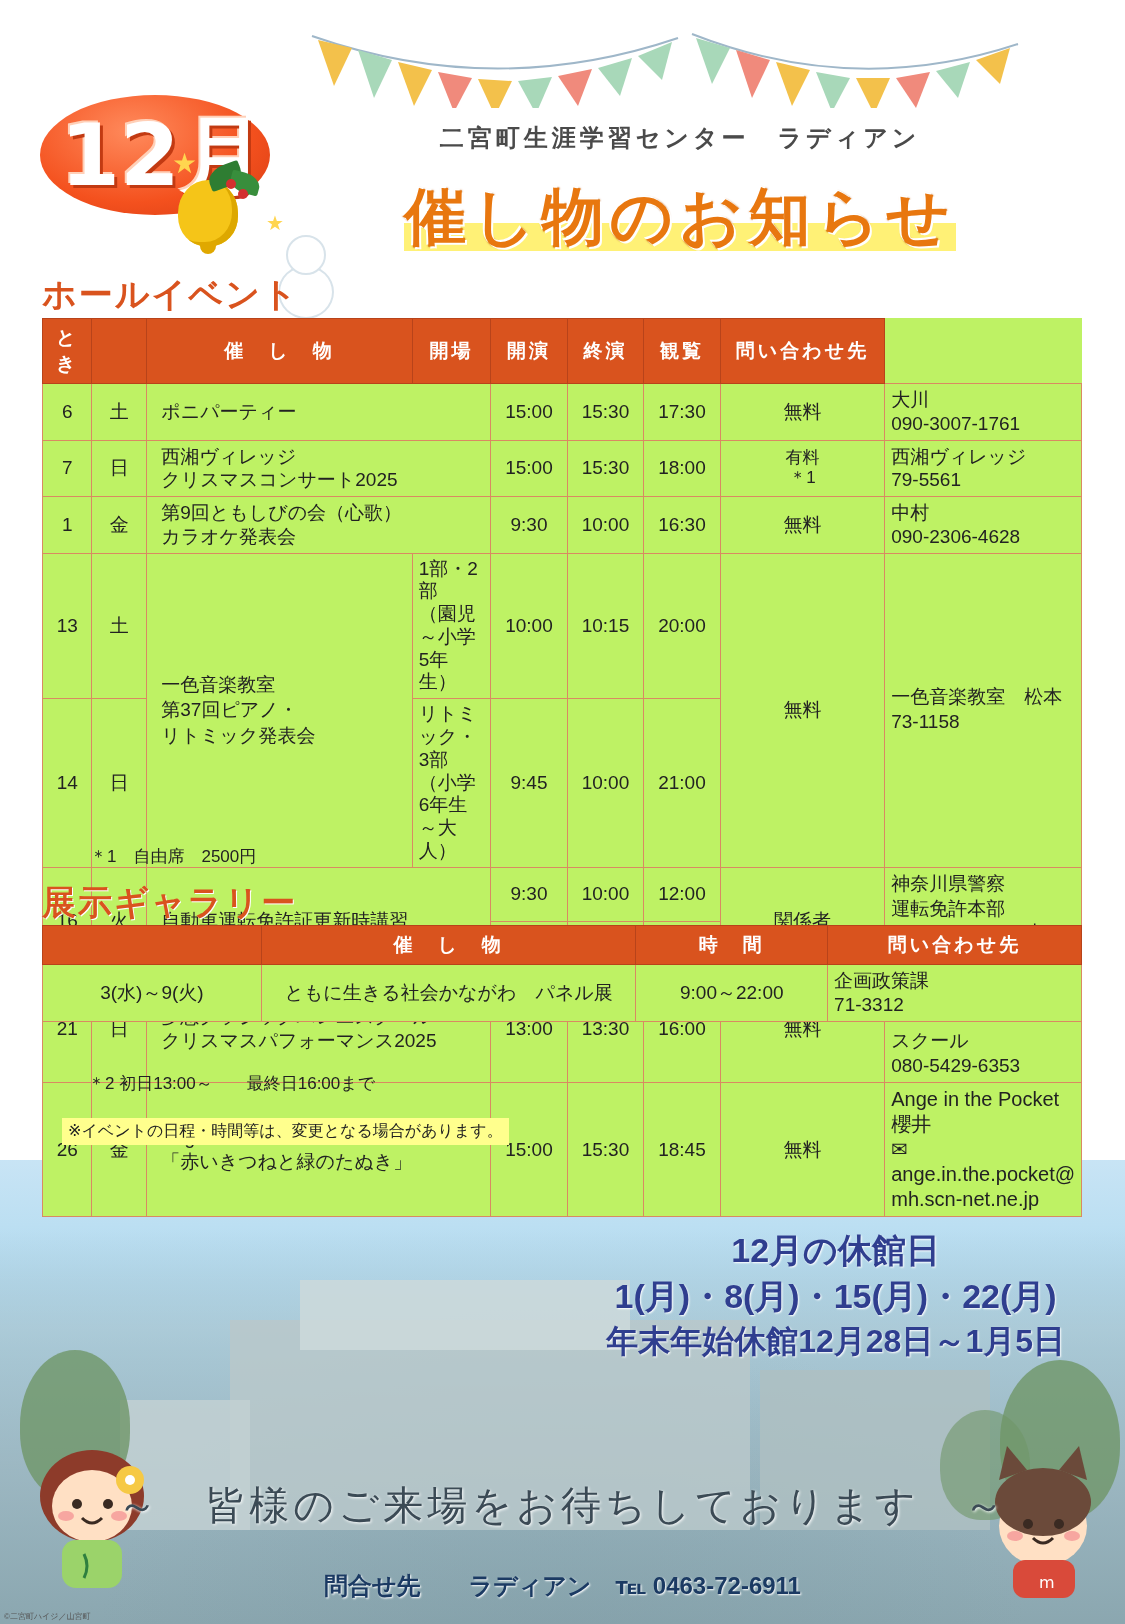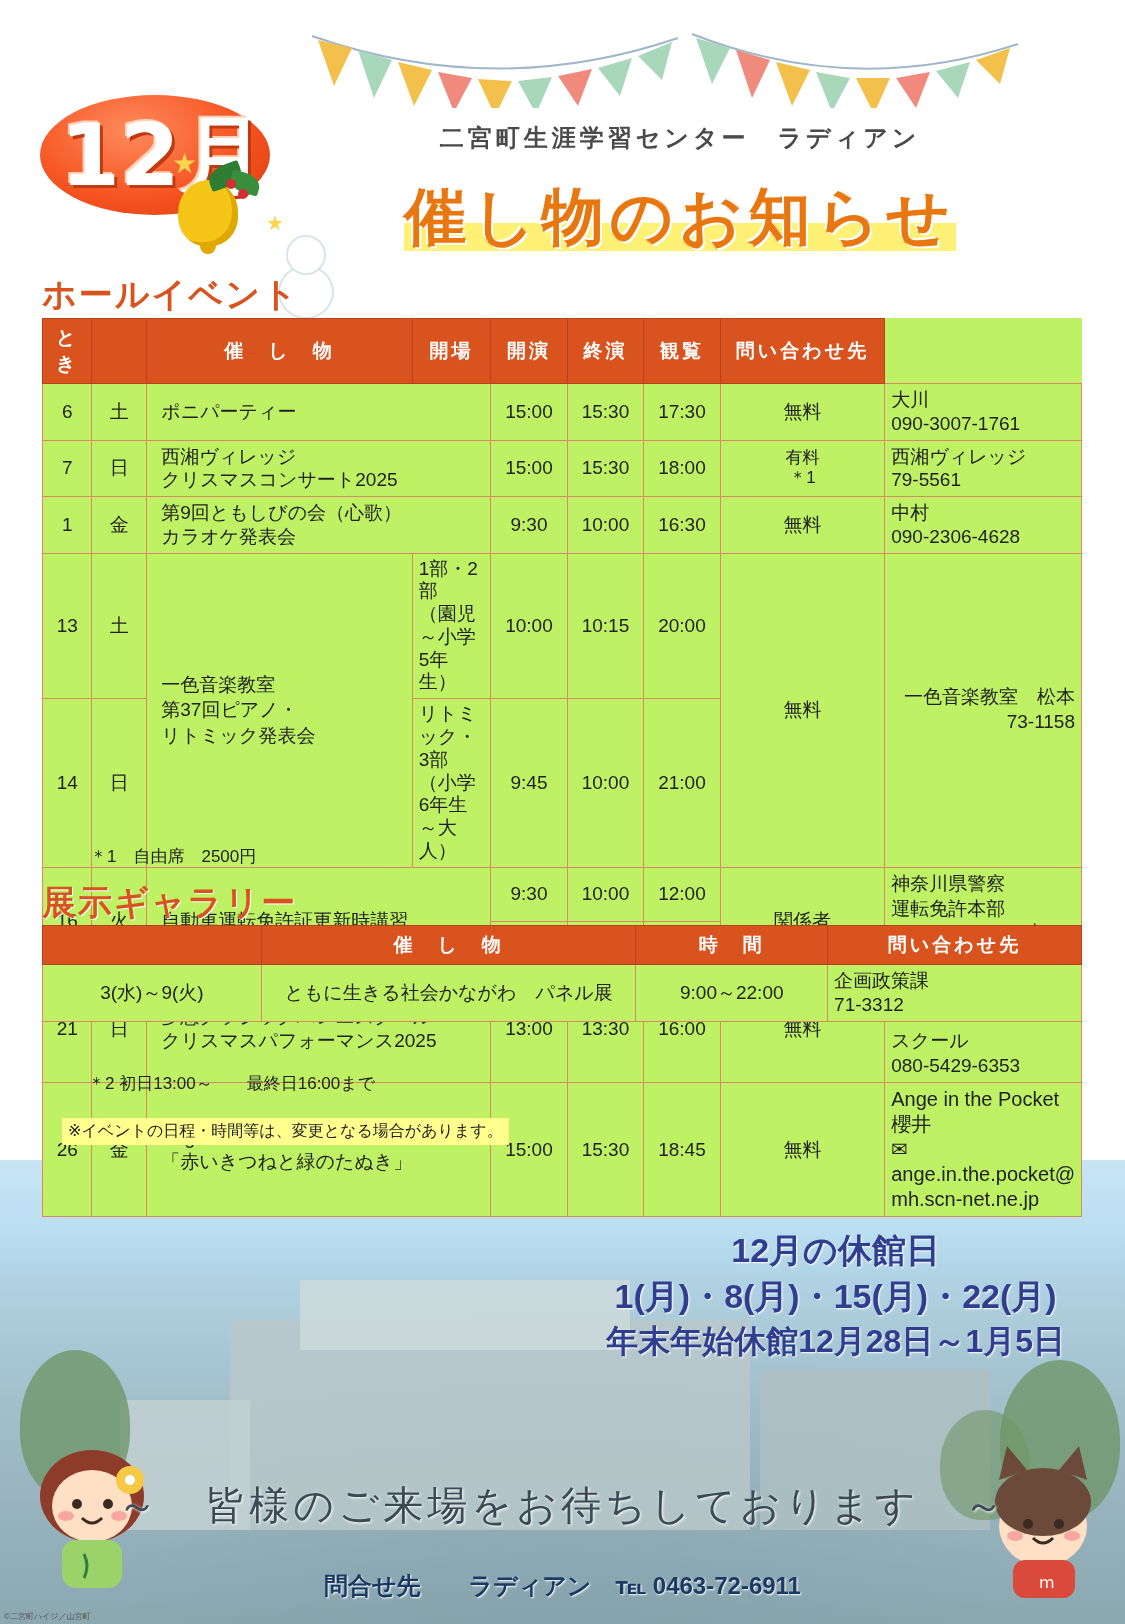--- a/index.html
+++ b/index.html
@@ -239,21 +239,21 @@
       <td class="c sat">土</td>
       <td rowspan="2" style="padding-left:14px;white-space:pre-line;line-height:1.35;width:230px;">一色音楽教室
 第37回ピアノ・
 リトミック発表会</td>
       <td class="sm" style="white-space:pre-line;line-height:1.2;">1部・2部
 （園児～小学5年生）</td>
       <td class="c">10:00</td>
       <td class="c">10:15</td>
       <td class="c">20:00</td>
       <td class="c free" rowspan="2">無料</td>
-      <td rowspan="2" style="white-space:pre-line;line-height:1.3;text-align:right;">一色音楽教室　松本
+      <td rowspan="2" style="white-space:pre-line;line-height:1.3;">一色音楽教室　松本
 73-1158</td>
     </tr>
 
     <tr>
       <td class="c">14</td>
       <td class="c sun">日</td>
       <td class="sm" style="white-space:pre-line;line-height:1.2;">リトミック・3部
 （小学6年生～大人）</td>
       <td class="c">9:45</td>
       <td class="c">10:00</td>

